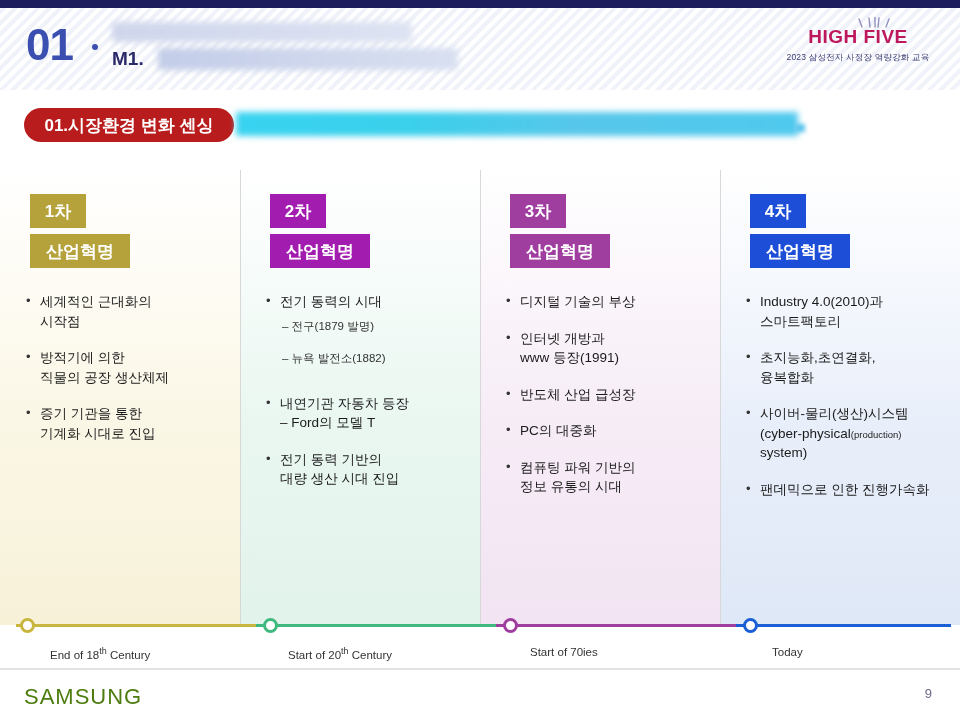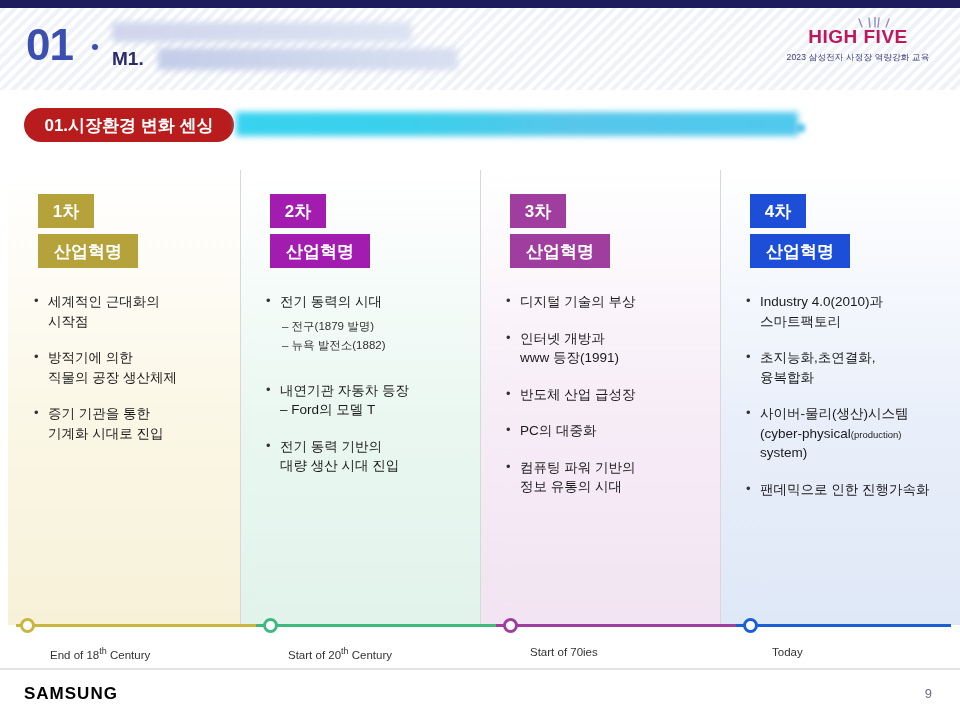--- a/index.html
+++ b/index.html
@@ -91,21 +91,21 @@
   .cols { position: absolute; left: 0; top: 170px; width: 960px; height: 455px; }
   .col {
     position: absolute; top: 0; width: 240px; height: 455px;
   }
   .col-bg { position: absolute; left: 0; top: 0; width: 240px; height: 455px; }
   .col1 .col-bg { background: linear-gradient(180deg,#ffffff 0%, #fbf7e6 55%, #f7f1d8 100%); }
   .col2 .col-bg { background: linear-gradient(180deg,#ffffff 0%, #eaf7f1 55%, #e2f3ec 100%); }
   .col3 .col-bg { background: linear-gradient(180deg,#ffffff 0%, #f6ecf6 55%, #f2e4f2 100%); }
   .col4 .col-bg { background: linear-gradient(180deg,#ffffff 0%, #e9effa 55%, #dfe8f7 100%); }
 
-  .col1 { left: 8px; }
+  .col1 { left: 0; }
   .col2 { left: 240px; }
   .col3 { left: 480px; }
   .col4 { left: 720px; }
 
   .divider {
     position: absolute; top: 0; width: 1px; height: 455px;
     background: #d8d8d8;
   }
 
   .badge1, .badge2 {
@@ -166,21 +166,21 @@
   .footer-line {
     position: absolute; left: 0; top: 668px; width: 960px; height: 2px;
     background: #e3e3e3;
   }
   .footer {
     position: absolute; left: 0; top: 670px; width: 960px; height: 50px;
     background: #ffffff;
   }
   .samsung {
     position: absolute; left: 24px; top: 14px;
-    font-size: 17px; font-weight: bold; letter-spacing: 1px; color: #000000;
+    font-size: 22px; font-weight: normal; letter-spacing: 1px; color: #4d7c0f;
   }
   .pagenum {
     position: absolute; right: 28px; top: 16px;
     font-size: 13px; color: #6a6a8a;
   }
 </style>
 </head>
 <body>
 
 <div class="slide">
@@ -226,21 +226,21 @@
         <div class="bullet">증기 기관을 통한<br>기계화 시대로 진입</div>
       </div>
     </div>
 
     <div class="col col2 c2">
       <div class="col-bg"></div>
       <div class="badge1">2차</div>
       <div class="badge2">산업혁명</div>
       <div class="bullets">
         <div class="bullet" style="margin-bottom:6px">전기 동력의 시대</div>
-        <div class="sub" style="margin-left:16px;margin-bottom:3px">– 전구(1879 발명)</div>
+        <div class="sub" style="margin-left:16px;margin-bottom:16px">– 전구(1879 발명)</div>
         <div class="sub" style="margin-left:16px;margin-bottom:28px">– 뉴욕 발전소(1882)</div>
         <div class="bullet">내연기관 자동차 등장<br>– Ford의 모델 T</div>
         <div class="bullet">전기 동력 기반의<br>대량 생산 시대 진입</div>
       </div>
     </div>
 
     <div class="col col3 c3">
       <div class="col-bg"></div>
       <div class="badge1">3차</div>
       <div class="badge2">산업혁명</div>

